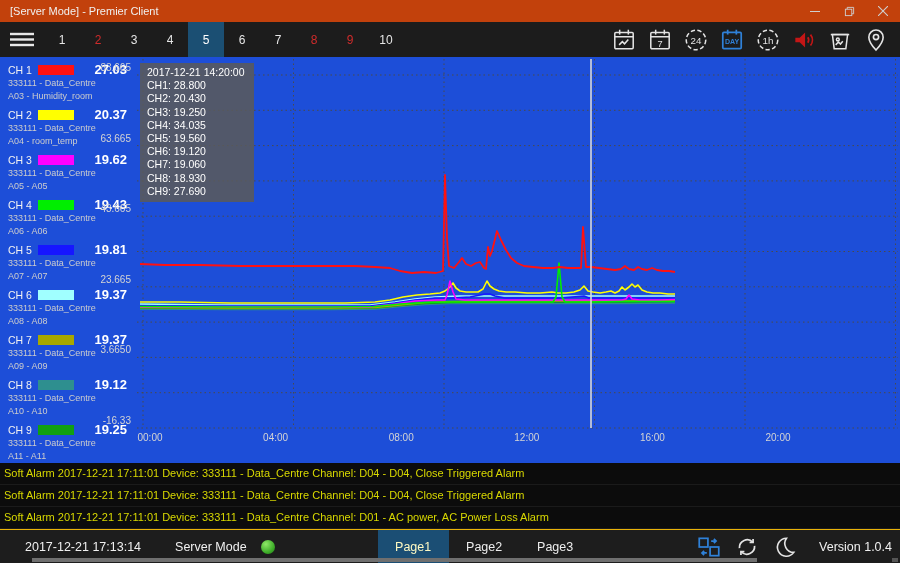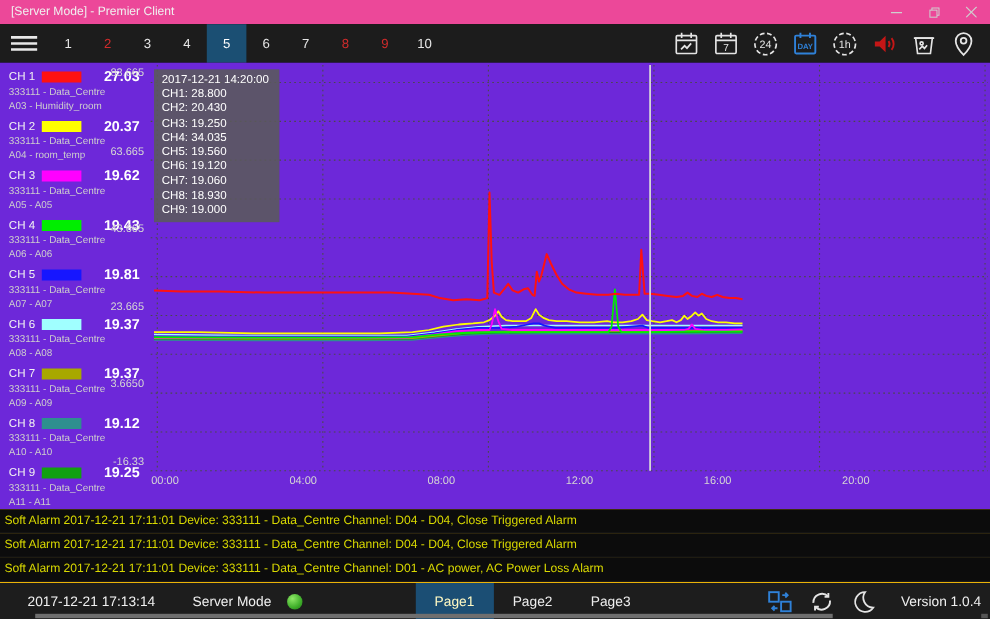--- a/index.html
+++ b/index.html
@@ -1,34 +1,34 @@
 <!DOCTYPE html>
 <html><head>
 <meta charset="utf-8">
 <style>
   html,body{margin:0;padding:0;background:#000;}
   #app{position:relative;width:900px;height:563px;background:#000;overflow:hidden;
        font-family:"Liberation Sans",sans-serif;color:#e8e8e8;-webkit-font-smoothing:antialiased;}
   
-  .titlebar{position:absolute;left:0;top:0;width:900px;height:22px;background:#ec4899;display:flex;align-items:center;}
+  .titlebar{position:absolute;left:0;top:0;width:900px;height:22px;background:#c2410c;display:flex;align-items:center;}
   .titlebar .title{font-size:11px;color:#f0f0f0;padding-left:10px;flex:1;}
   .winbtn{width:34px;height:22px;display:flex;align-items:center;justify-content:center;color:#cfcfcf;}
   
   .toolbar{position:absolute;left:0;top:22px;width:900px;height:35px;background:#1c1c1c;display:flex;align-items:stretch;}
   .hamburger{width:44px;display:flex;align-items:center;justify-content:center;}
   .tabstrip{display:flex;align-items:stretch;}
   .tab{width:36px;display:flex;align-items:center;justify-content:center;font-size:12px;color:#e6e6e6;cursor:default;}
   .tab.alarm{color:#cf2b2b;}
   .tab.active{background:#1b4f73;color:#fff;}
   .tbicons{margin-left:auto;display:flex;align-items:center;padding-right:6px;}
   .tbicon{width:36px;height:30px;display:flex;align-items:center;justify-content:center;color:#e4e4e4;}
   .tbicon.active{color:#2f81d8;}
   .tbicon.alert{color:#c41616;}
   
-  .main{position:absolute;left:0;top:57px;width:900px;height:406px;background:#6d28d9;}
+  .main{position:absolute;left:0;top:57px;width:900px;height:406px;background:#1d4ed8;}
   .chpanel{position:absolute;left:0;top:3px;width:133px;}
   .ch-row{height:45px;padding:2px 0 0 8px;box-sizing:border-box;}
   .ch-line1{display:flex;align-items:center;height:15px;}
   .ch-id{font-size:10.5px;color:#f2f2f2;width:30px;}
   .ch-swatch{width:36px;height:10px;margin-right:6px;}
   .ch-val{font-size:13px;font-weight:700;color:#fff;margin-left:auto;padding-right:6px;}
   .ch-sub{font-size:9px;color:#cdcdcd;line-height:13px;white-space:nowrap;}
   .ylabel{position:absolute;width:44px;text-align:right;font-size:10px;color:#d4d4d4;transform:translateY(-50%);}
   .xlabel{position:absolute;top:375px;width:44px;text-align:center;font-size:10px;color:#d4d4d4;}
   svg.chart{position:absolute;left:0;top:0;width:900px;height:406px;}
@@ -304,21 +304,21 @@
     <div class="tooltip" id="tooltip" style="left: 140px; top: 6px; width: 100px;">
         <div>2017-12-21 14:20:00</div>
         <div>CH1: 28.800</div>
         <div>CH2: 20.430</div>
         <div>CH3: 19.250</div>
         <div>CH4: 34.035</div>
         <div>CH5: 19.560</div>
         <div>CH6: 19.120</div>
         <div>CH7: 19.060</div>
         <div>CH8: 18.930</div>
-        <div>CH9: 19.000</div>
+        <div>CH9: 27.690</div>
       </div>
   </div>
 
   <div class="alarms" id="alarmlist">
       <div class="alarm-row">Soft Alarm 2017-12-21 17:11:01 Device: 333111 - Data_Centre Channel: D04 - D04, Close Triggered Alarm</div>
       <div class="alarm-row">Soft Alarm 2017-12-21 17:11:01 Device: 333111 - Data_Centre Channel: D04 - D04, Close Triggered Alarm</div>
       <div class="alarm-row">Soft Alarm 2017-12-21 17:11:01 Device: 333111 - Data_Centre Channel: D01 - AC power, AC Power Loss Alarm</div>
     </div>
 
   <div class="statusbar">

